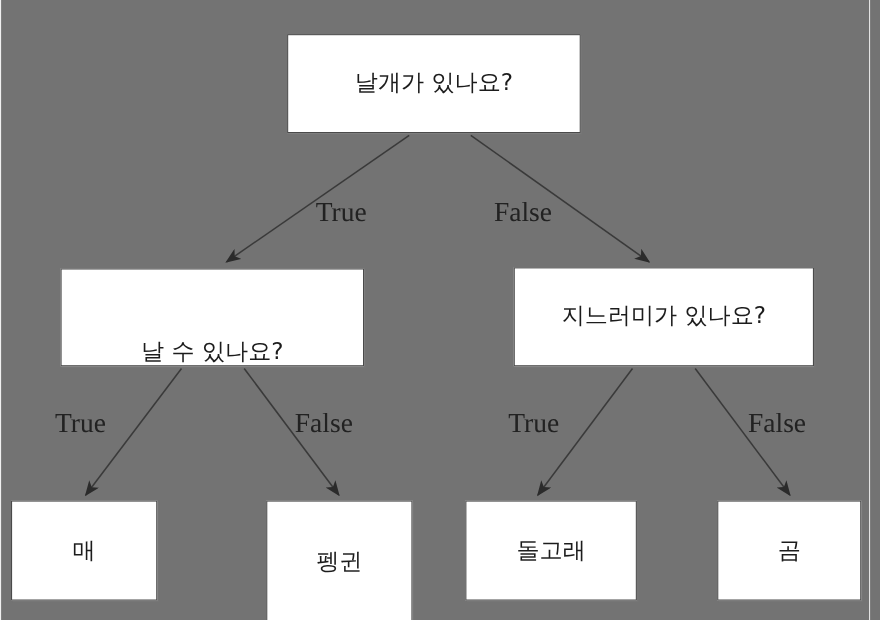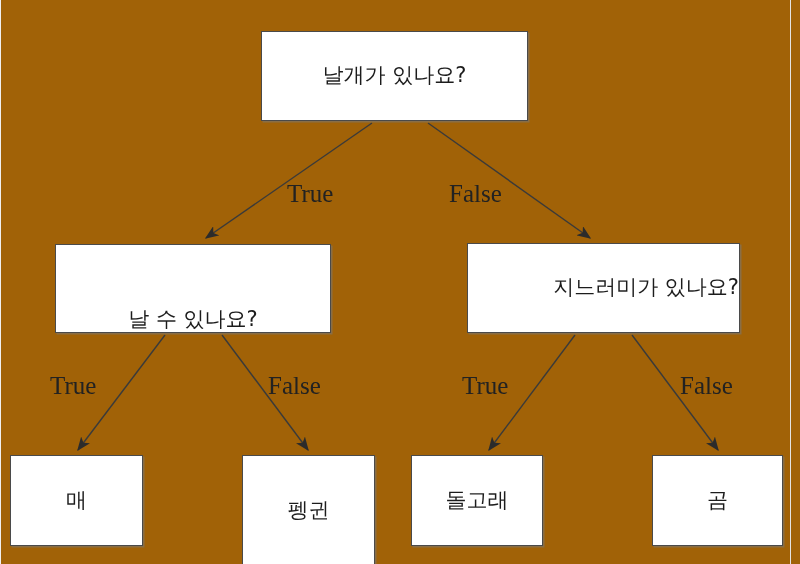--- a/index.html
+++ b/index.html
@@ -8,21 +8,21 @@
     padding: 0;
     background: #ffffff;
   }
   body {
     font-family: "Liberation Sans", "DejaVu Sans", sans-serif;
   }
   #canvas {
     position: relative;
     width: 800px;
     height: 564px;
-    background: #a16207;
+    background: #737373;
     overflow: hidden;
   }
   
   .page-rule {
     position: absolute;
     top: 0;
     bottom: 0;
     width: 1px;
     background: #e3e3e3;
   }
@@ -88,30 +88,30 @@
       </g>
   </svg>
 
   <div id="node-layer">
       <div class="node internal" style="left: 261px; top: 31px; width: 267px; height: 90px;">
         <span>날개가 있나요?</span>
       </div>
       <div class="node internal" style="left: 55px; top: 244px; width: 276px; height: 89px; align-items: flex-end;">
         <span>날 수 있나요?</span>
       </div>
-      <div class="node internal" style="left: 467px; top: 243px; width: 273px; height: 90px; justify-content: flex-end;">
+      <div class="node internal" style="left: 467px; top: 243px; width: 273px; height: 90px;">
         <span>지느러미가 있나요?</span>
       </div>
       <div class="node leaf" style="left: 10px; top: 455px; width: 133px; height: 91px;">
         <span>매</span>
       </div>
       <div class="node leaf" style="left: 242px; top: 455px; width: 133px; height: 112px;">
         <span>펭귄</span>
       </div>
-      <div class="node leaf" style="left: 411px; top: 455px; width: 132px; height: 91px; align-items: center;">
+      <div class="node leaf" style="left: 423px; top: 455px; width: 156px; height: 91px; align-items: center;">
         <span>돌고래</span>
       </div>
       <div class="node leaf" style="left: 652px; top: 455px; width: 131px; height: 91px;">
         <span>곰</span>
       </div>
     </div>
   <div id="label-layer">
       <div class="edge-label" style="left: 287px; top: 180px;">True</div>
       <div class="edge-label" style="left: 449px; top: 180px;">False</div>
       <div class="edge-label" style="left: 50px; top: 372px;">True</div>

